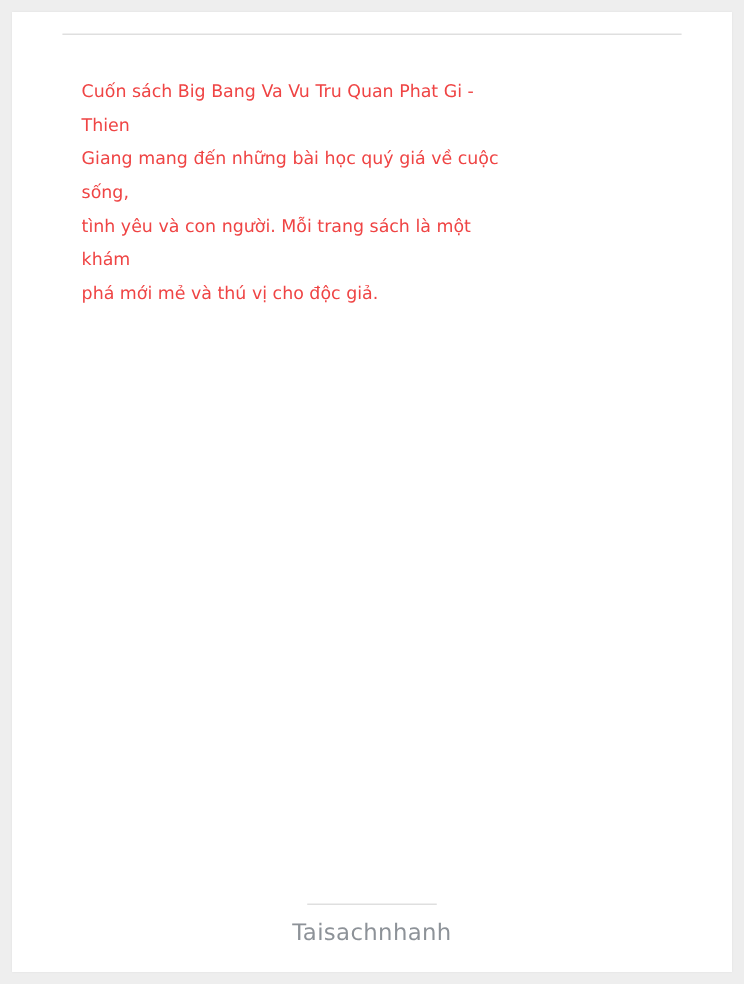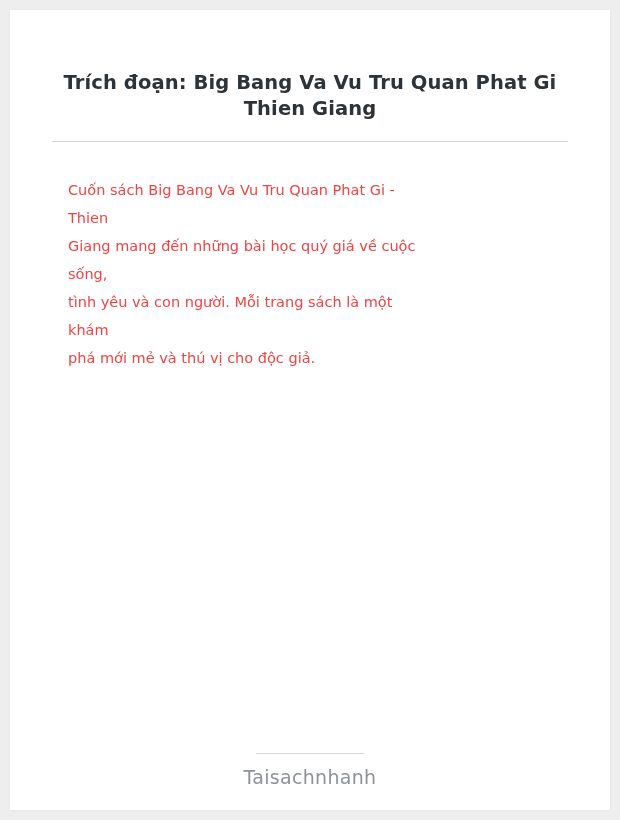--- a/index.html
+++ b/index.html
@@ -75,21 +75,20 @@
     font-size: 19px;
     color: #8d9298;
     letter-spacing: 0.3px;
   }
 </style>
 </head>
 <body>
 
 <div class="page">
   <div class="page-inner">
-    <h1 class="doc-title">Trích đoạn: Big Bang Va Vu Tru Quan Phat Gi Thien Giang</h1>
     <div class="title-rule"></div>
     <p class="body-text">Cuốn sách Big Bang Va Vu Tru Quan Phat Gi -
 Thien
 Giang mang đến những bài học quý giá về cuộc
 sống,
 tình yêu và con người. Mỗi trang sách là một
 khám
 phá mới mẻ và thú vị cho độc giả.</p>
   </div>
   <div class="footer">

